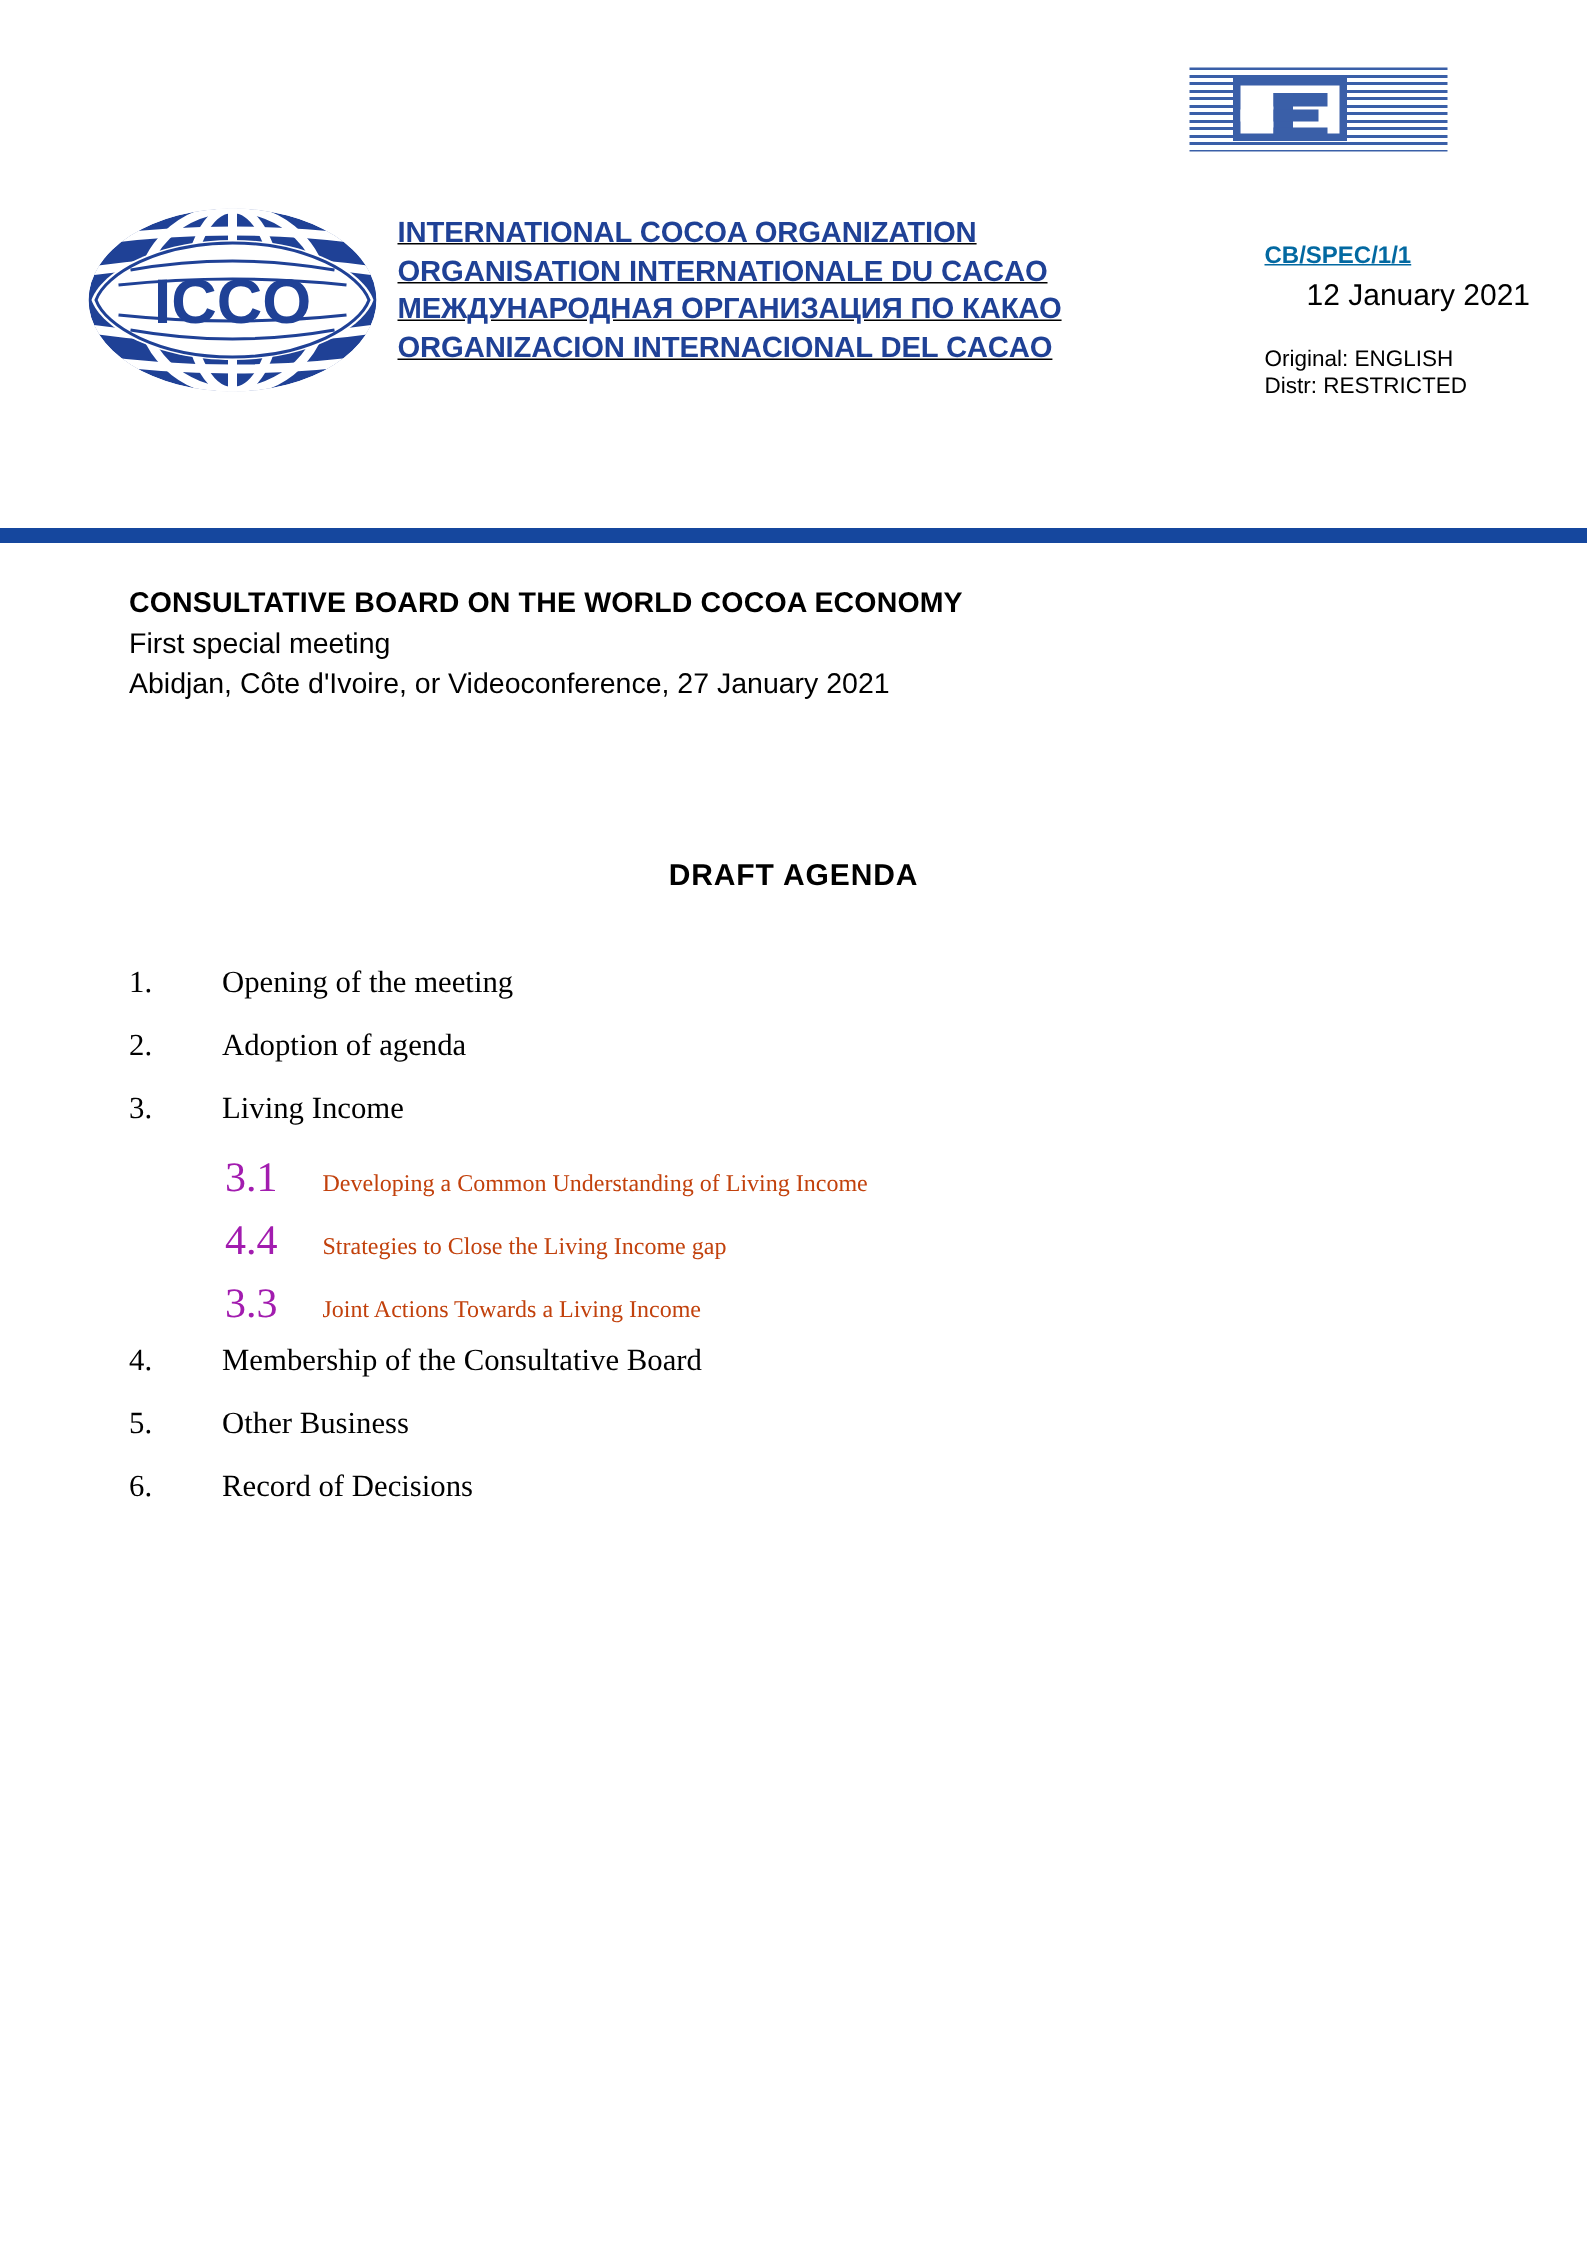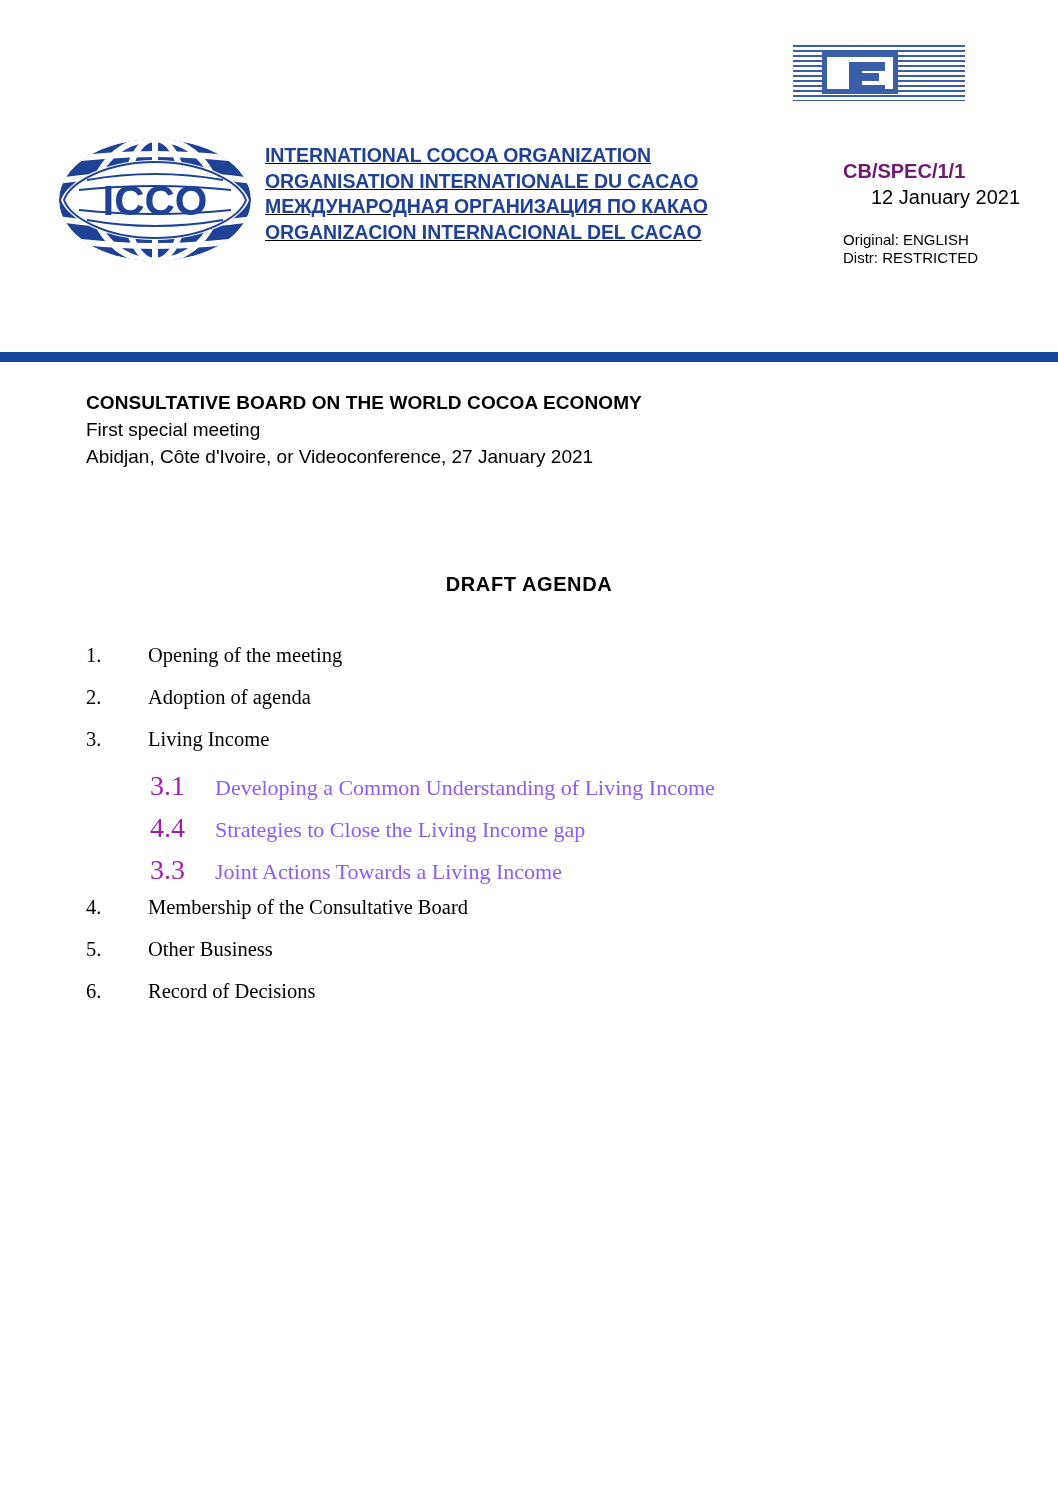--- a/index.html
+++ b/index.html
@@ -111,24 +111,25 @@
   }
 
   
   .docref {
     position: absolute;
     left: 843px;
     top: 158px;
     width: 200px;
   }
   .docref-code {
-    font-size: 20px;
+    font-size: 16px;
     font-weight: bold;
-    color: #701a75;
+    color: #0369a1;
     line-height: 26px;
+    text-decoration: underline;
   }
   .docref-date {
     font-size: 20px;
     color: #000000;
     line-height: 27px;
     margin-left: 28px;
   }
   .docref-meta {
     margin-top: 20px;
   }
@@ -211,22 +212,22 @@
     padding-left: 64px;
   }
   .agenda-row.level-2 .agenda-num {
     width: 65px;
     flex: 0 0 65px;
     font-size: 28px;
     color: #a21caf;
     font-family: Liberation Serif, serif;
   }
   .agenda-row.level-2 .agenda-text {
-    font-size: 22px;
-    color: #8b5cf6;
+    font-size: 16px;
+    color: #c2410c;
     white-space: nowrap;
   }
 </style>
 </head>
 <body>
 
 <div class="page">
 
   <div class="monogram">
     <div class="monogram-stripes"></div>

